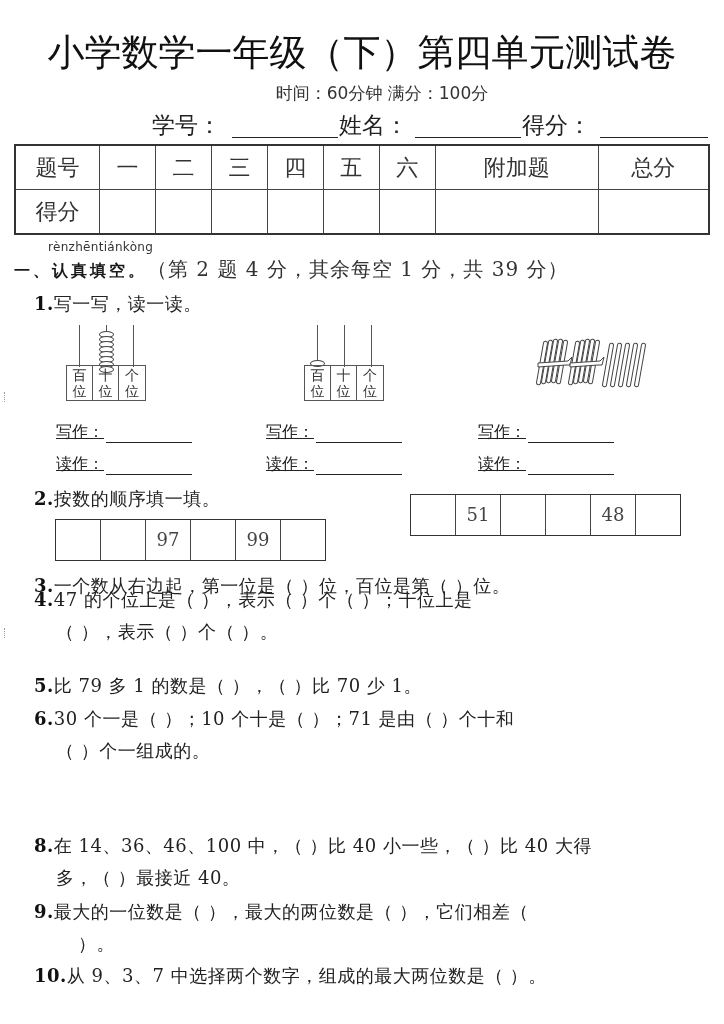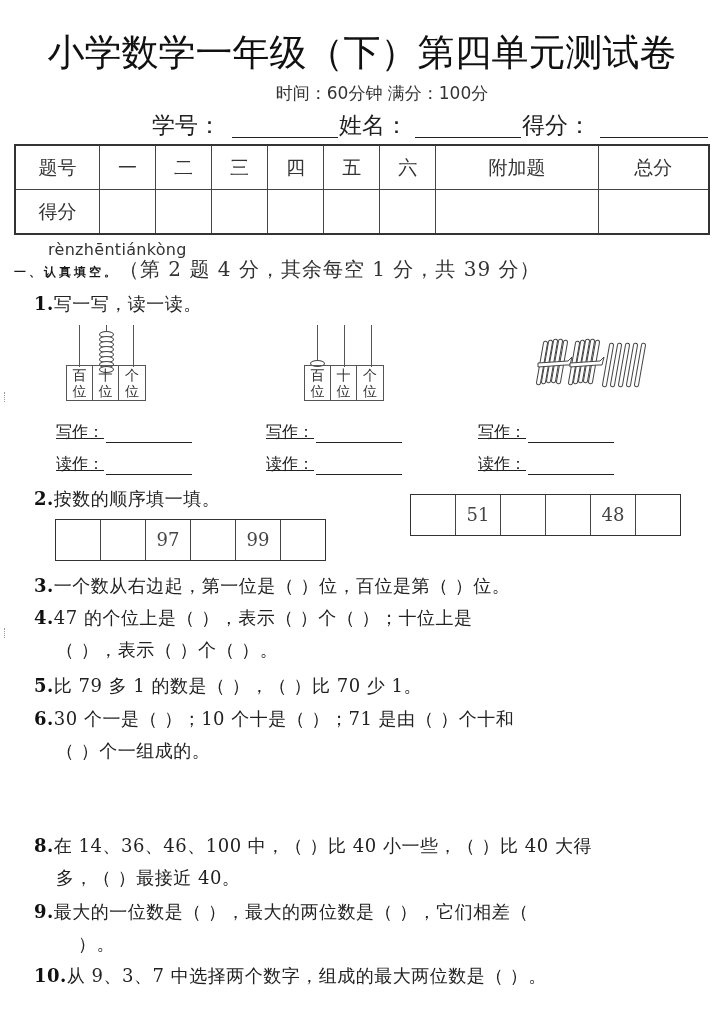--- a/index.html
+++ b/index.html
@@ -6,25 +6,25 @@
   body{width:724px;height:1024px;position:relative;overflow:hidden;color:#1a1a1a;
        font-family:"DejaVu Serif","Liberation Serif",serif;}
   .abs{position:absolute;}
   .title{left:0;top:28px;width:724px;text-align:center;font-family:"DejaVu Sans","Liberation Sans",sans-serif;
          font-size:37px;letter-spacing:0px;color:#111;}
   .subtitle{left:0;top:82px;width:724px;text-align:center;font-family:"DejaVu Sans","Liberation Sans",sans-serif;
          font-size:17px;color:#333;padding-left:40px;box-sizing:border-box;}
   .info{top:110px;font-family:"DejaVu Sans","Liberation Sans",sans-serif;font-size:23px;color:#222;}
   .uline{top:137px;height:0;border-bottom:1.5px solid #222;}
   table.score{position:absolute;left:14px;top:144px;width:696px;border-collapse:collapse;border:2px solid #333;}
-  table.score td{border:1px solid #444;height:43px;text-align:center;font-size:19px;color:#333;padding:0;}
+  table.score td{border:1px solid #444;height:43px;text-align:center;font-size:22px;color:#333;padding:0;}
   table.score td:first-child{width:83px;}
-  .pinyin{left:48px;top:240px;font-family:"DejaVu Sans","Liberation Sans",sans-serif;font-size:16px;color:#333;letter-spacing:0.3px;}
+  .pinyin{left:48px;top:240px;font-family:"DejaVu Sans","Liberation Sans",sans-serif;font-size:12px;color:#333;letter-spacing:0.3px;}
   .section{left:14px;top:256px;font-size:19px;}
-  .section b{font-family:"DejaVu Sans","Liberation Sans",sans-serif;font-weight:bold;font-size:12px;letter-spacing:3px;text-align:right;}
+  .section b{font-family:"DejaVu Sans","Liberation Sans",sans-serif;font-weight:bold;font-size:16px;letter-spacing:3px;text-align:right;}
   .section span.note{font-size:20px;color:#333;letter-spacing:1px;}
   .q{left:34px;font-size:18px;line-height:32px;letter-spacing:0.5px;color:#222;width:670px;}
   .q .num{font-family:"DejaVu Serif","Liberation Serif",serif;font-weight:bold;color:#111;}
   .q .ind{padding-left:22px;}
   .wl{font-size:16px;color:#222;text-decoration:underline;}
   .wl .line{display:inline-block;width:86px;border-bottom:1px solid #222;height:18px;vertical-align:bottom;margin-left:2px;}
   
   .abacus{position:absolute;}
   .abacus .frame{position:absolute;bottom:0;left:0;display:flex;border:1px solid #555;}
   .abacus .cell{width:26px;height:34px;border-right:1px solid #555;font-size:14px;line-height:16px;text-align:center;color:#333;padding-top:1px;box-sizing:border-box;}
@@ -167,21 +167,21 @@
   <div class="c"></div>
   <div class="c"></div>
   <div class="c">48</div>
   <div class="c"></div>
 </div>
 
 <div class="abs q" style="top:570px;">
   <span class="num">3.</span><span>一个数从右边起，第一位是（        ）位，百位是第（        ）位。</span>
 </div>
 
-<div class="abs q" style="top:602px;">
+<div class="abs q" style="top:584px;">
   <div><span class="num">4.</span><span>47 的个位上是（        ），表示（        ）个（        ）；十位上是</span></div>
   <div class="ind">（        ），表示（        ）个（        ）。</div>
 </div>
 
 <div class="abs q" style="top:670px;">
   <span class="num">5.</span><span>比 79 多 1 的数是（        ），（        ）比 70 少 1。</span>
 </div>
 
 <div class="abs q" style="top:703px;">
   <div><span class="num">6.</span><span>30 个一是（        ）；10 个十是（        ）；71 是由（        ）个十和</span></div>

